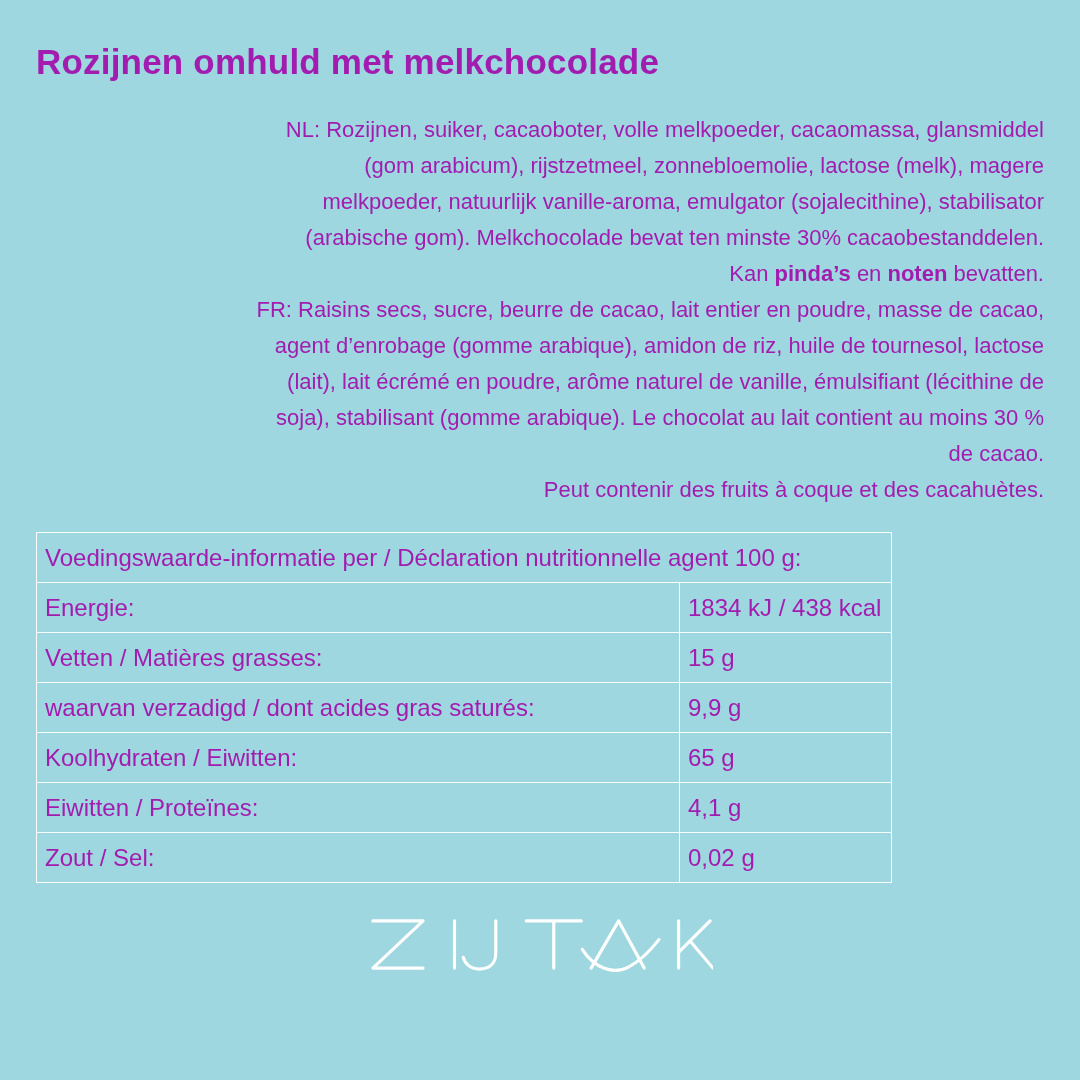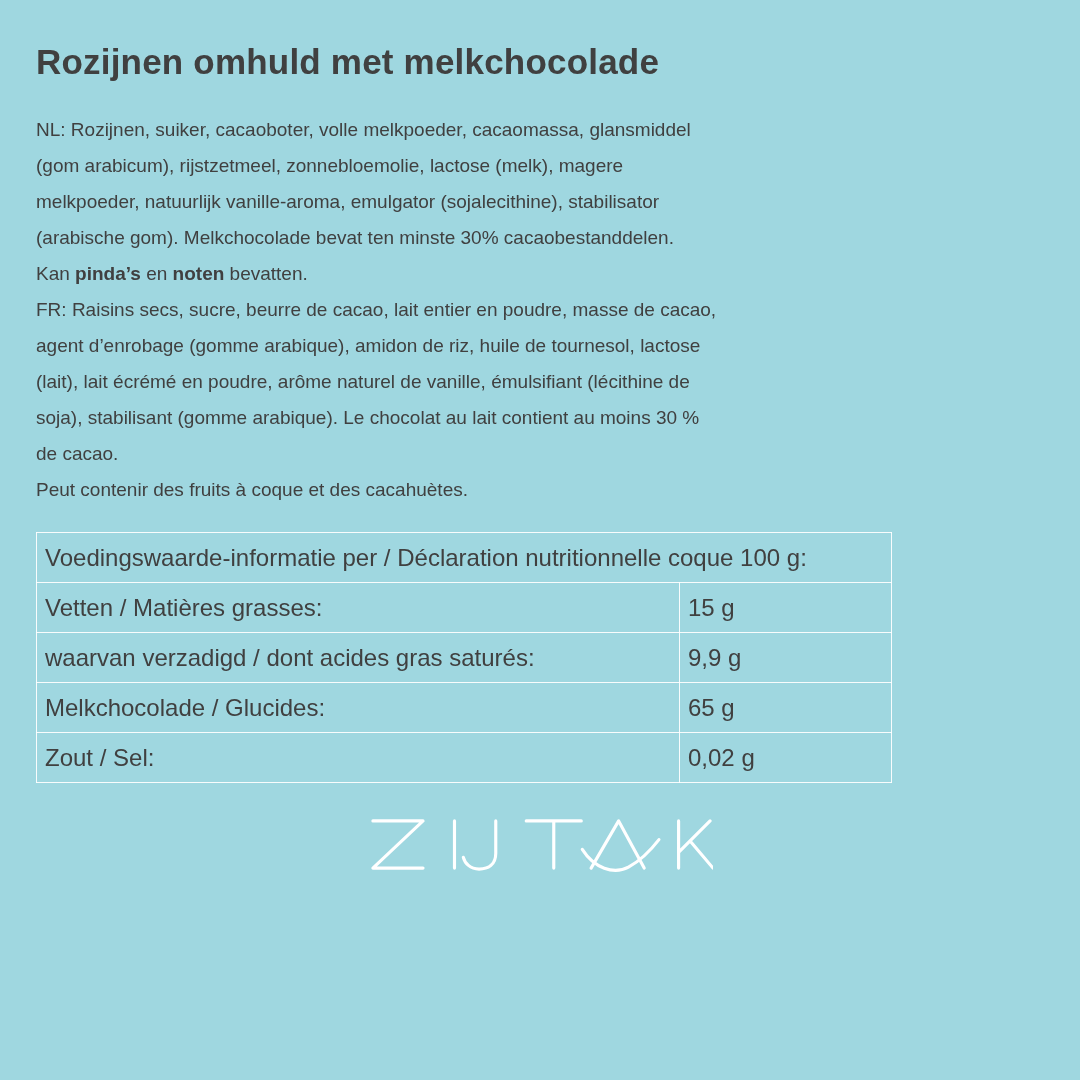--- a/index.html
+++ b/index.html
@@ -4,40 +4,41 @@
 <style>
   html, body {
     margin: 0;
     padding: 0;
   }
   .page {
     position: relative;
     width: 1080px;
     height: 1080px;
     background: #9fd7e0;
-    color: #404040;
+    color: #a21caf;
     font-family: "Liberation Sans", sans-serif;
     overflow: hidden;
     box-sizing: border-box;
   }
   .content {
     padding: 0 36px;
   }
   .title {
     margin: 0;
     padding-top: 40px;
     font-size: 35px;
     line-height: 44px;
     font-weight: 700;
     letter-spacing: 0.2px;
   }
   .para {
-    font-size: 19px;
+    font-size: 22px;
     line-height: 36px;
     font-weight: 400;
+    text-align: right;
   }
   .para-body {
     white-space: pre;
   }
   .nl-block {
     margin-top: 28px;
   }
   .fr-block {
   }
   .allergen-line b {
@@ -102,33 +103,41 @@
       <div class="allergen-line">Peut contenir des fruits à coque et des cacahuètes.</div>
     </div>
 
     <table class="nutrition">
       <colgroup>
         <col class="col-label">
         <col class="col-value">
       </colgroup>
       <tbody>
         <tr>
-          <td colspan="2">Voedingswaarde-informatie per / Déclaration nutritionnelle coque 100 g:</td>
+          <td colspan="2">Voedingswaarde-informatie per / Déclaration nutritionnelle agent 100 g:</td>
+        </tr>
+        <tr>
+          <td>Energie:</td>
+          <td>1834 kJ / 438 kcal</td>
         </tr>
         <tr>
           <td>Vetten / Matières grasses:</td>
           <td>15 g</td>
         </tr>
         <tr>
           <td>waarvan verzadigd / dont acides gras saturés:</td>
           <td>9,9 g</td>
         </tr>
         <tr>
-          <td>Melkchocolade / Glucides:</td>
+          <td>Koolhydraten / Eiwitten:</td>
           <td>65 g</td>
+        </tr>
+        <tr>
+          <td>Eiwitten / Proteïnes:</td>
+          <td>4,1 g</td>
         </tr>
         <tr>
           <td>Zout / Sel:</td>
           <td>0,02 g</td>
         </tr>
       </tbody>
     </table>
 
     <div class="logo-wrap">
       <span class="sr-only">ZIJTAK</span>

